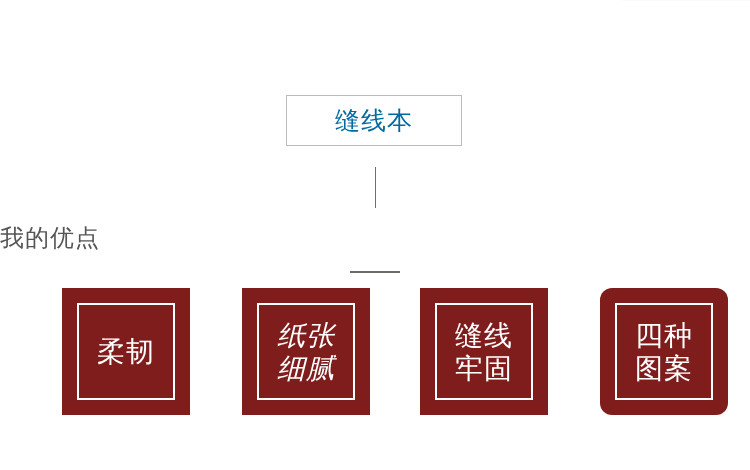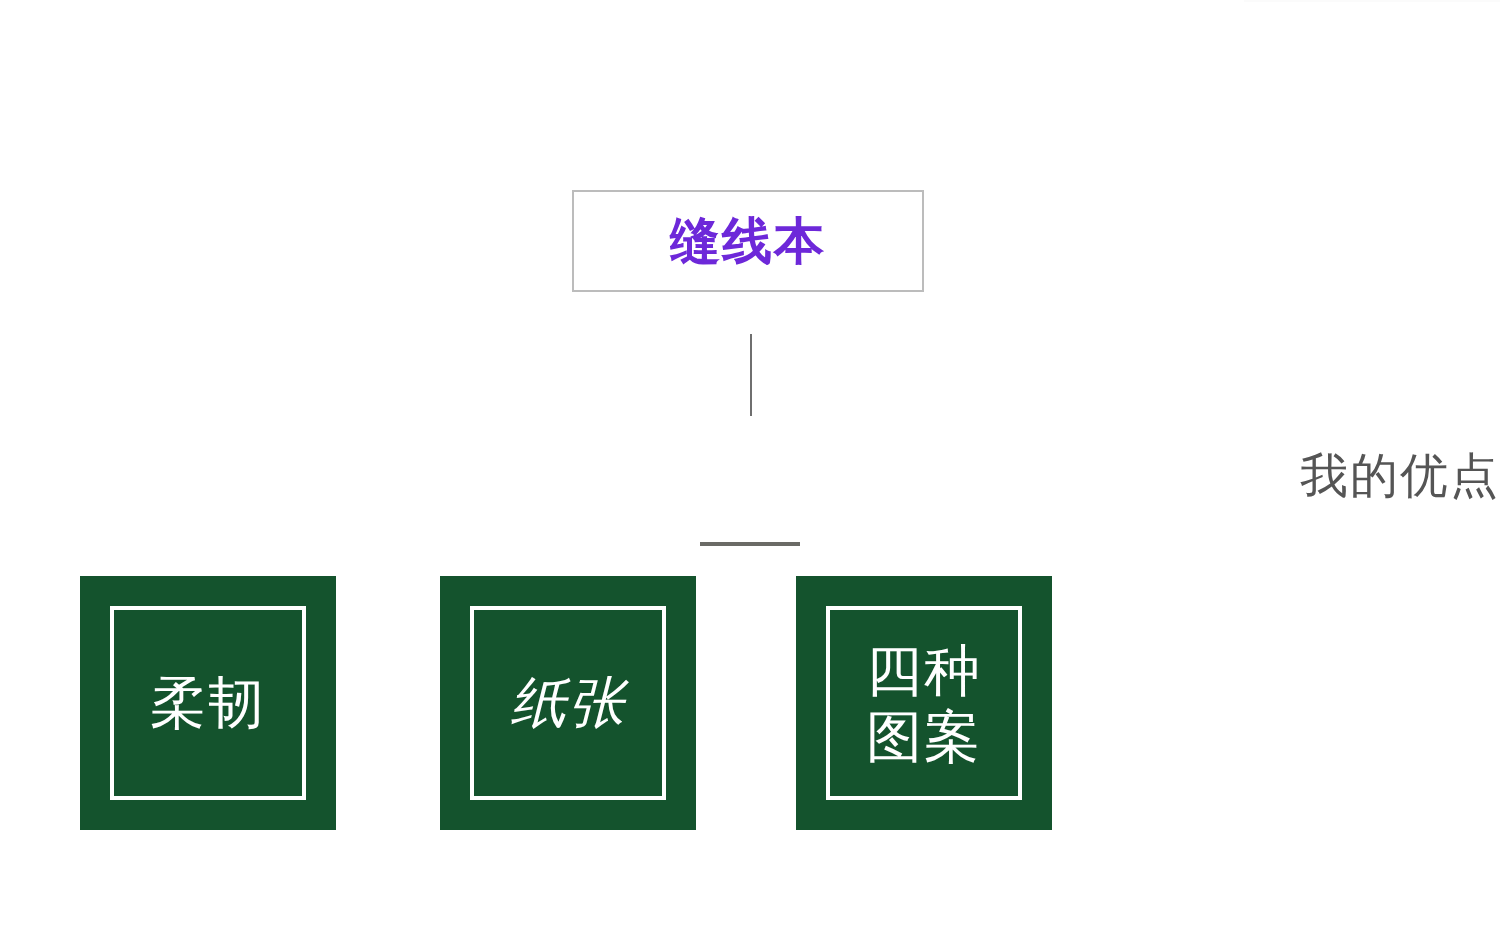--- a/index.html
+++ b/index.html
@@ -35,42 +35,42 @@
     height: 51px;
     box-sizing: border-box;
     border: 1px solid #bcbcbc;
     display: flex;
     align-items: center;
     justify-content: center;
   }
   .title-box-label {
     font-size: 25px;
     line-height: 1;
-    color: #6d28d9;
+    color: #0369a1;
     letter-spacing: 1px;
-    font-weight: 700;
+    font-weight: 400;
   }
 
   
   .connector-vertical {
     position: absolute;
     left: 375px;
     top: 167px;
     width: 1px;
     height: 41px;
     background: #6f6f6f;
   }
 
   
   .subtitle {
     position: absolute;
     left: 0px;
     top: 226px;
     width: 750px;
-    text-align: right;
+    text-align: left;
   }
   .subtitle-label {
     font-size: 24px;
     line-height: 1;
     color: #555555;
     letter-spacing: 1px;
     font-weight: 400;
   }
 
   
@@ -89,30 +89,31 @@
     left: 40px;
     top: 288px;
     width: 666px;
     height: 127px;
   }
   .card {
     position: absolute;
     top: 0;
     width: 128px;
     height: 127px;
-    background: #14532d;
+    background: #7f1d1d;
     box-sizing: border-box;
     display: flex;
     align-items: center;
     justify-content: center;
+    margin-left: 22px;
   }
   .card:nth-of-type(1) { left: 0px; }
   .card:nth-of-type(2) { left: 180px; font-style: italic; }
   .card:nth-of-type(3) { left: 358px; }
-  .card:nth-of-type(4) { left: 538px; }
+  .card:nth-of-type(4) { left: 538px; border-radius: 12px; }
 
   .card-inner {
     position: absolute;
     left: 15px;
     top: 15px;
     right: 15px;
     bottom: 15px;
     box-sizing: border-box;
     border: 2px solid #ffffff;
     display: flex;
@@ -150,23 +151,30 @@
 
   <div class="card">
     <div class="card-inner">
       <span class="card-line">柔韧</span>
     </div>
   </div>
 
   <div class="card">
     <div class="card-inner">
       <span class="card-line">纸张</span>
+      <span class="card-line">细腻</span>
     </div>
   </div>
 
+  <div class="card">
+    <div class="card-inner">
+      <span class="card-line">缝线</span>
+      <span class="card-line">牢固</span>
+    </div>
+  </div>
 
   <div class="card">
     <div class="card-inner">
       <span class="card-line">四种</span>
       <span class="card-line">图案</span>
     </div>
   </div>
 
 </div>
 

